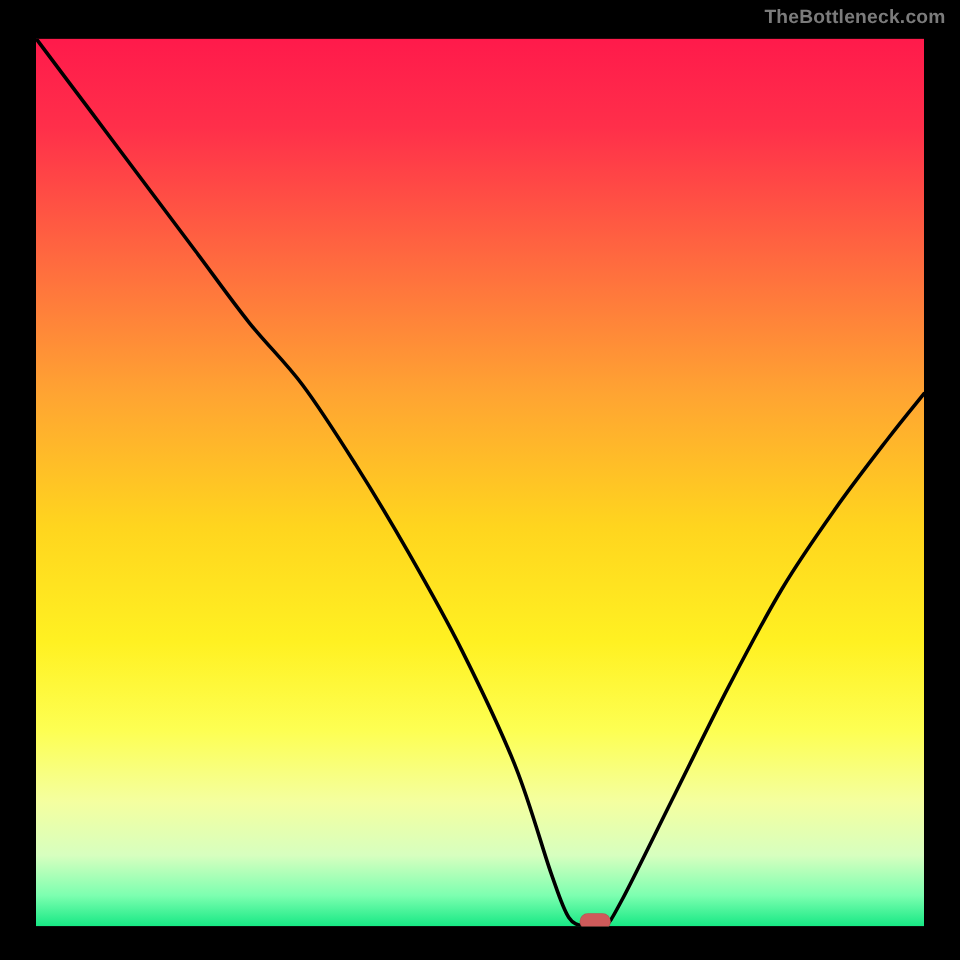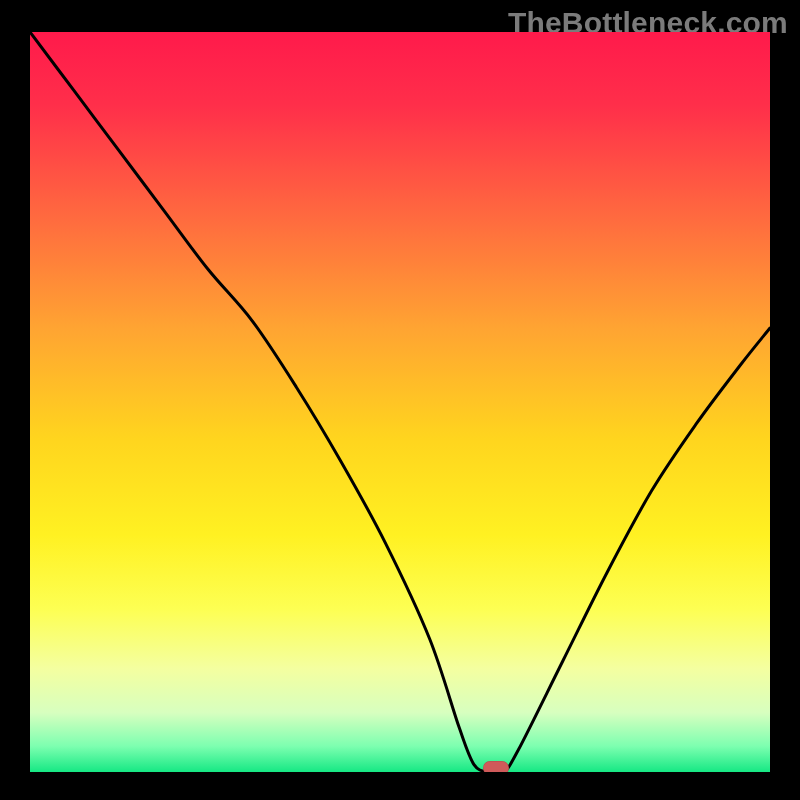--- a/index.html
+++ b/index.html
@@ -15,21 +15,21 @@
     position: relative;
     width: 800px;
     height: 800px;
     background: #000;
   }
   .attribution {
     position: absolute;
     top: 6px;
     right: 12px;
     color: #7b7b7b;
-    font-size: 30px;
+    font-size: 16px;
     font-weight: 600;
     letter-spacing: 0.2px;
   }
   .plot-area {
     position: absolute;
     left: 30px;
     top: 32px;
     width: 740px;
     height: 740px;
     overflow: hidden;

